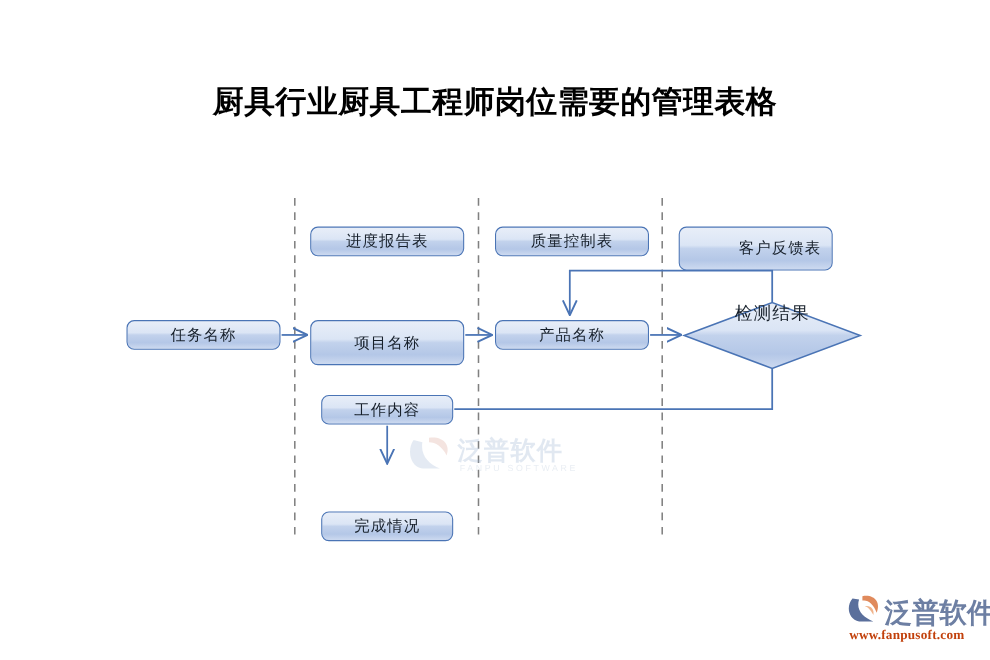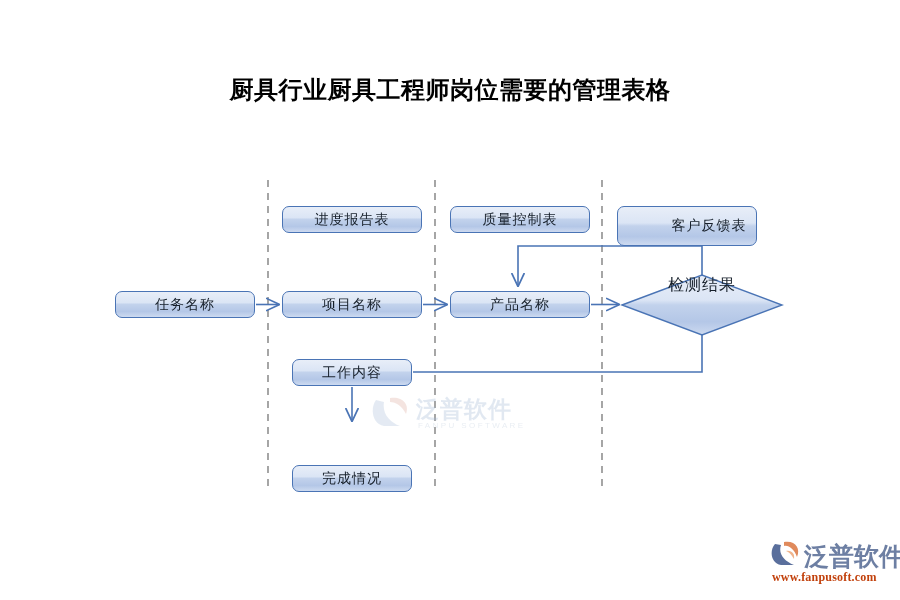--- a/index.html
+++ b/index.html
@@ -17,21 +17,21 @@
   }
 
   
   #page-title {
     position: absolute;
     left: 0;
     top: 74px;
     width: 900px;
     text-align: center;
     font-family: "Liberation Serif", "DejaVu Serif", serif;
-    font-size: 24px;
+    font-size: 28px;
     font-weight: bold;
     color: #000000;
     letter-spacing: 0.5px;
     white-space: nowrap;
   }
 
   
   #flow-svg {
     position: absolute;
     left: 0;
@@ -192,21 +192,21 @@
   <div class="node header-node" style="left:450px; top:206px; width:140px; height:27px;font-family:Liberation Serif, serif;">
     <span>质量控制表</span>
   </div>
   <div class="node header-node" style="left:617px; top:206px; width:140px; height:40px;padding-left:44px;">
     <span>客户反馈表</span>
   </div>
 
   <div class="node" style="left:115px; top:291px; width:140px; height:27px;font-family:Liberation Serif, serif;">
     <span>任务名称</span>
   </div>
-  <div class="node" style="left:282px; top:291px; width:140px; height:27px;">
+  <div class="node" style="left:282px; top:291px; width:140px; height:41px;">
     <span>项目名称</span>
   </div>
   <div class="node" style="left:450px; top:291px; width:140px; height:27px;">
     <span>产品名称</span>
   </div>
 
   <div class="diamond-label" style="left:622px; top:275px; width:160px; height:60px;">
     <span>检测结果</span>
   </div>
 

